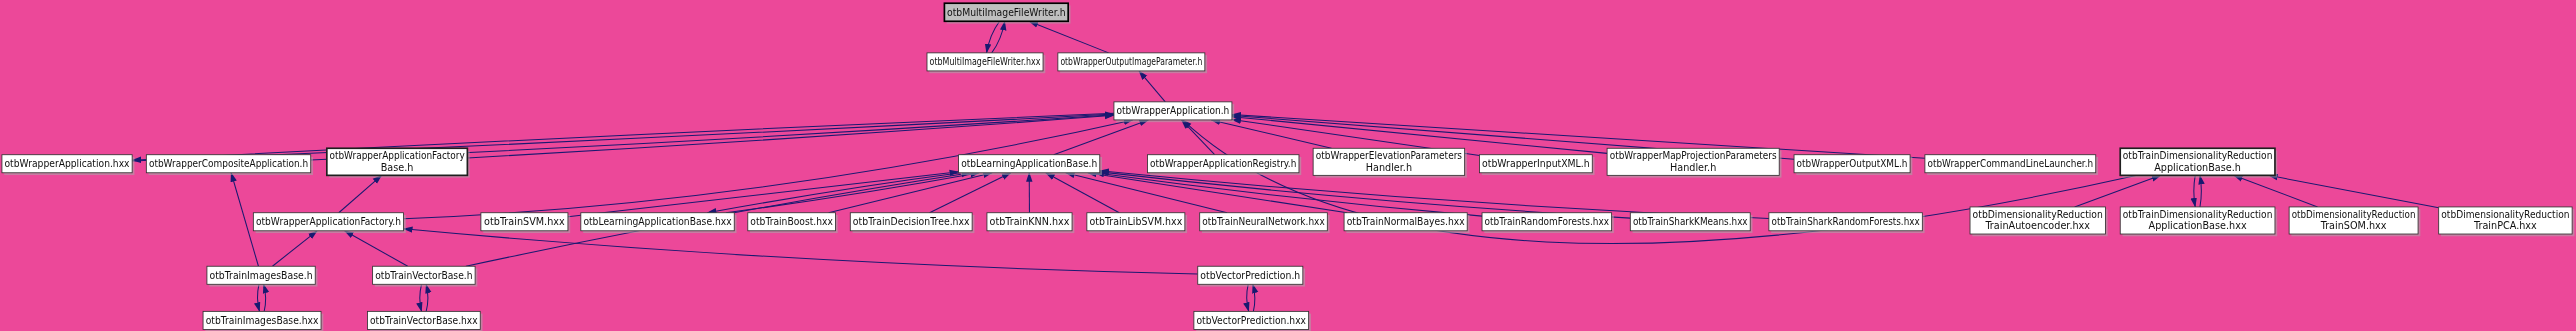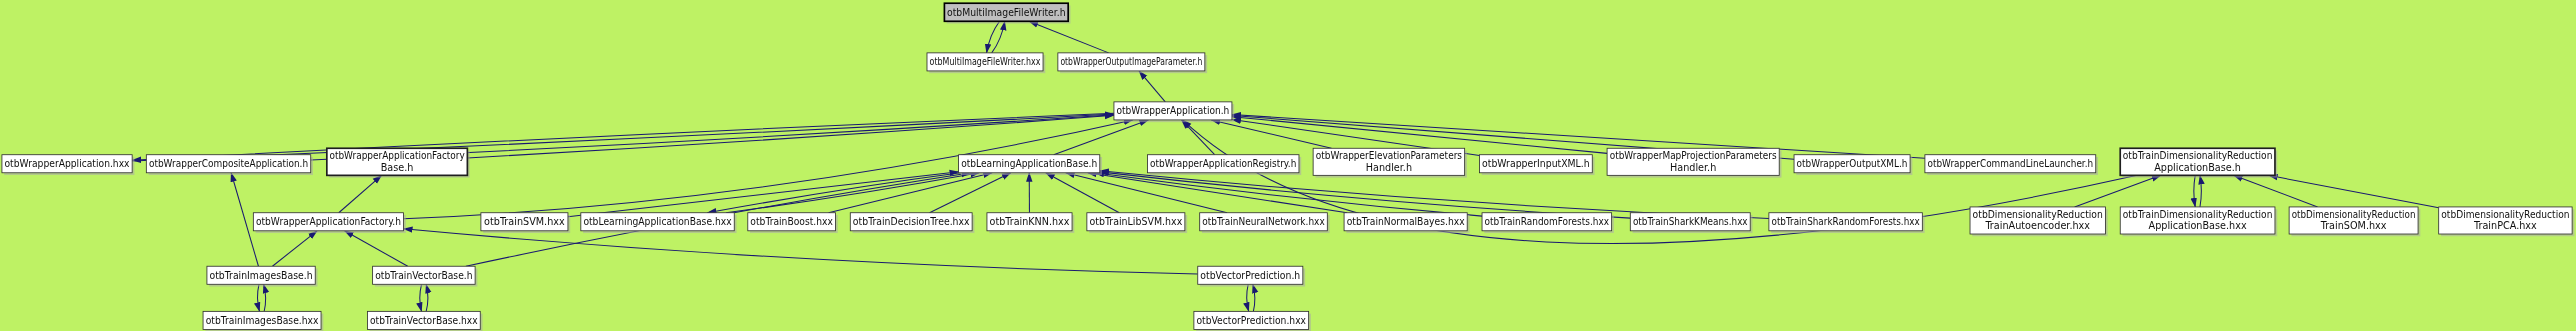--- a/index.html
+++ b/index.html
@@ -1,16 +1,16 @@
 <!DOCTYPE html>
 <html style="font-size:10.3px"><head>
 <meta charset="utf-8">
 <style>
   html,body{margin:0;padding:0;background:#ffffff;}
-  .canvas{position:relative;width:2576px;height:332px;background:#bef264;overflow:hidden;
+  .canvas{position:relative;width:2576px;height:332px;background:#ec4899;overflow:hidden;
           font-family:"DejaVu Sans", "Liberation Sans", sans-serif;}
   svg{display:block;}
   svg text{font-family:"DejaVu Sans", "Liberation Sans", sans-serif;font-size:15px;fill:#101010;}
 </style>
 </head>
 <body>
 
 <div class="canvas">
   <svg id="graph" width="2576" height="332" viewBox="0 0 3996 515" xmlns="http://www.w3.org/2000/svg">
       <defs>

